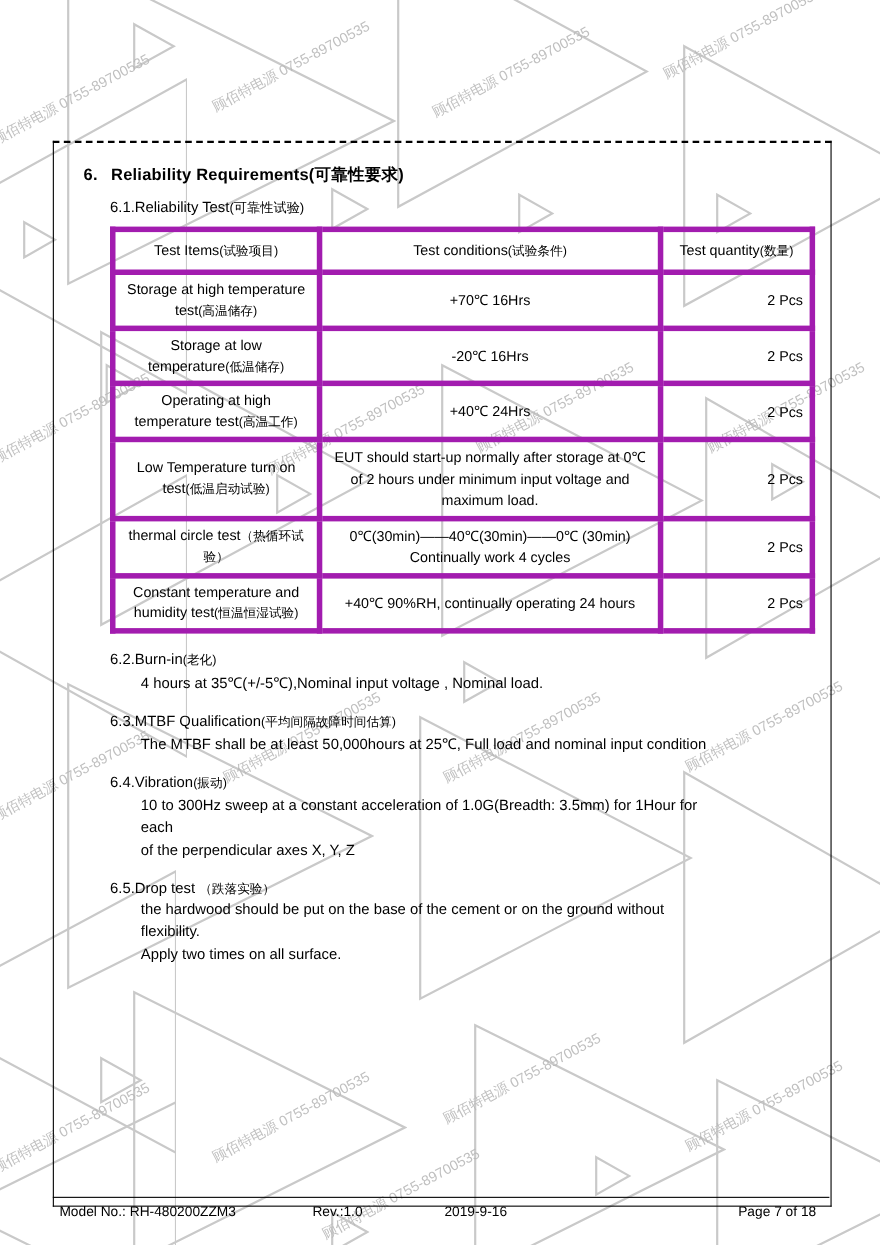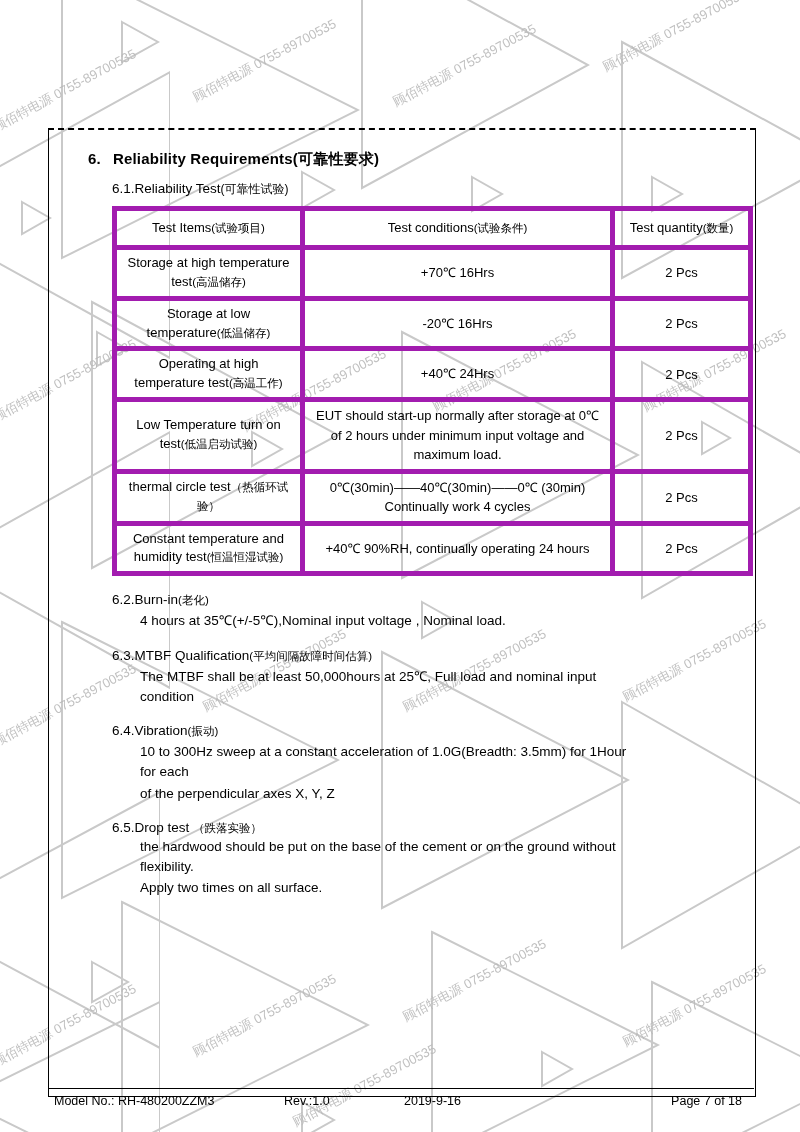--- a/index.html
+++ b/index.html
@@ -56,21 +56,21 @@
 
   
   #content {
     position: absolute;
     left: 48px;
     top: 128px;
     width: 612px;
     height: 968px;
     z-index: 4;
     box-sizing: border-box;
-    padding: 14px 18px 0 28px;
+    padding: 14px 18px 0 16px;
   }
 
   h1.sec-title {
     font-size: 15px;
     font-weight: bold;
     margin: 8px 0 12px 12px;
     letter-spacing: .2px;
   }
   h1.sec-title .num { margin-right: 12px; }
   .cn { font-weight: bold; }
@@ -103,21 +103,21 @@
     text-align: center;
     line-height: 1.45;
   }
   td.cond {
     text-align: center;
     line-height: 1.5;
     padding-left: 8px;
   }
   td.cond.center { text-align: center; }
   td.qty {
-    text-align: center;
+    text-align: right;
   }
   .sm { font-size: 11.5px; }
 
   
   .blk { margin: 16px 0 0 36px; }
   .blk .hd { font-size: 13.5px; }
   .blk .bd {
     font-size: 13.5px;
     margin: 3px 0 0 28px;
     line-height: 1.5;

